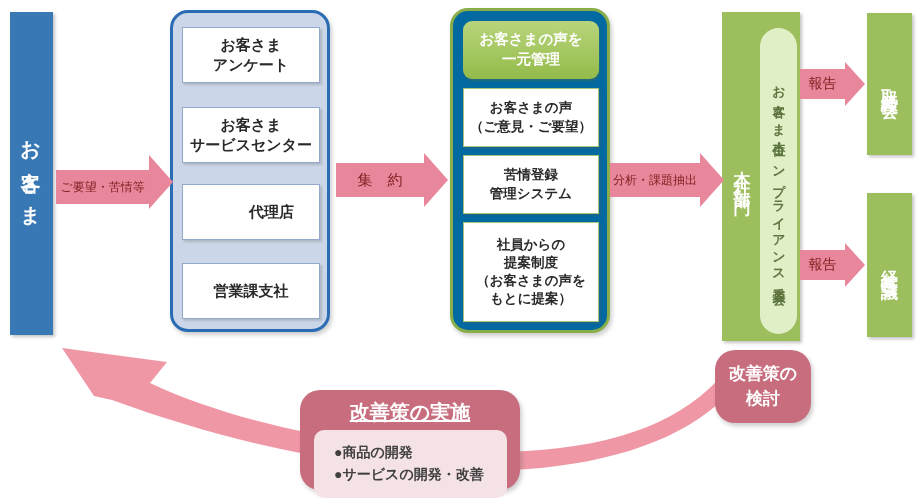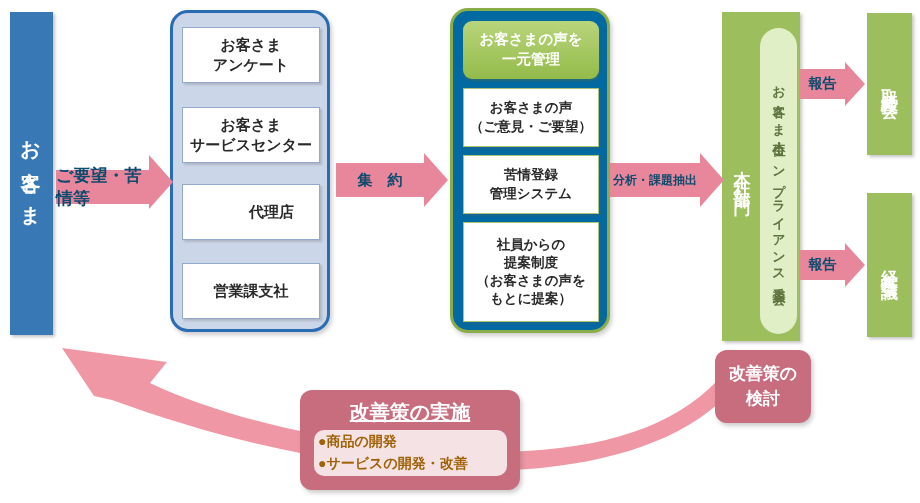--- a/index.html
+++ b/index.html
@@ -41,38 +41,38 @@
   .green-panel .wbox { left:10px; width:136px; border:1px solid #a9c377; font-size:13.5px; line-height:1.35; }
 
   .green-header { position:absolute; left:10px; top:10px; width:136px; height:58px; border-radius:9px;
                   background:linear-gradient(180deg,#b9d57c 0%, #93bb4a 100%);
                   display:flex; align-items:center; justify-content:center; text-align:center;
                   color:#ffffff; font-weight:700; font-size:14.5px; line-height:1.35;
                   box-shadow:1px 2px 2px rgba(90,110,60,.4); }
 
   
   .parrow { position:absolute; display:flex; align-items:center; z-index:3; }
-  .parrow .pbody { background:#e8879b; color:#0c4a6e; font-weight:700; height:34px;
+  .parrow .pbody { background:#e8879b; color:#7f1d1d; font-weight:400; height:34px;
                    display:flex; align-items:center; justify-content:center; }
   .parrow .phead { width:0; height:0; border-top:27px solid transparent;
                    border-bottom:27px solid transparent; border-left:24px solid #e8879b; }
   .small-head .phead { border-top-width:22px; border-bottom-width:22px; border-left-width:20px; }
   .small-head .pbody { height:30px; }
 
   
-  .rose { position:absolute; background:#c76d7e; border-radius:12px; color:#ffffff; font-weight:700;
+  .rose { position:absolute; background:#c76d7e; border-radius:20px; color:#ffffff; font-weight:700;
           text-align:center; z-index:4; box-shadow:2px 3px 4px rgba(90,90,90,.3); }
   .review-box { left:715px; top:350px; width:96px; height:73px; font-size:17px; line-height:1.45;
                 display:flex; align-items:center; justify-content:center; }
   .implement-box { left:300px; top:390px; width:220px; height:100px;text-decoration:underline; }
   .implement-title { font-size:20px; margin-top:9px; }
-  .implement-inner { position:absolute; left:14px; top:40px; width:193px; height:46px;
-                     background:#f4e2e4; border-radius:10px; color:#a16207; font-size:14px;
+  .implement-inner { position:absolute; left:14px; top:40px; width:193px; height:68px;
+                     background:#f4e2e4; border-radius:10px; color:#404040; font-size:14px;
                      font-weight:700; text-align:left; display:flex; flex-direction:column;
-                     justify-content:center; padding-left:4px; line-height:1.55; }
+                     justify-content:center; padding-left:20px; line-height:1.55; }
 
   .swoosh { position:absolute; left:0; top:0; z-index:1; }
 </style>
 </head>
 <body>
 
 <div class="stage">
 
   <svg class="swoosh" width="920" height="503" viewBox="0 0 920 503">
     <path fill="#f097a5" d="M 62 348
@@ -85,21 +85,21 @@
          C 350 470, 228 442, 112 400
          L 94 396
          Z"></path>
   </svg>
 
   <div class="vbar customer-bar">
     <div class="vtext">お客さま</div>
   </div>
 
   <div class="parrow" style="left:56px; top:155px;">
-    <div class="pbody" style="width:93px; font-size:17px; margin-top:10px;">ご要望・苦情等</div>
+    <div class="pbody" style="width:93px; font-size:12px; margin-top:10px;">ご要望・苦情等</div>
     <div class="phead"></div>
   </div>
 
   <div class="panel blue-panel">
     <div class="wbox ml" style="top:14px; height:56px;">お客さま
 アンケート</div>
     <div class="wbox ml" style="top:94px; height:56px;">お客さま
 サービスセンター</div>
     <div class="wbox ml" style="top:171px; height:56px;padding-left:41px;">代理店</div>
     <div class="wbox ml" style="top:250px; height:56px;">営業課支社</div>

